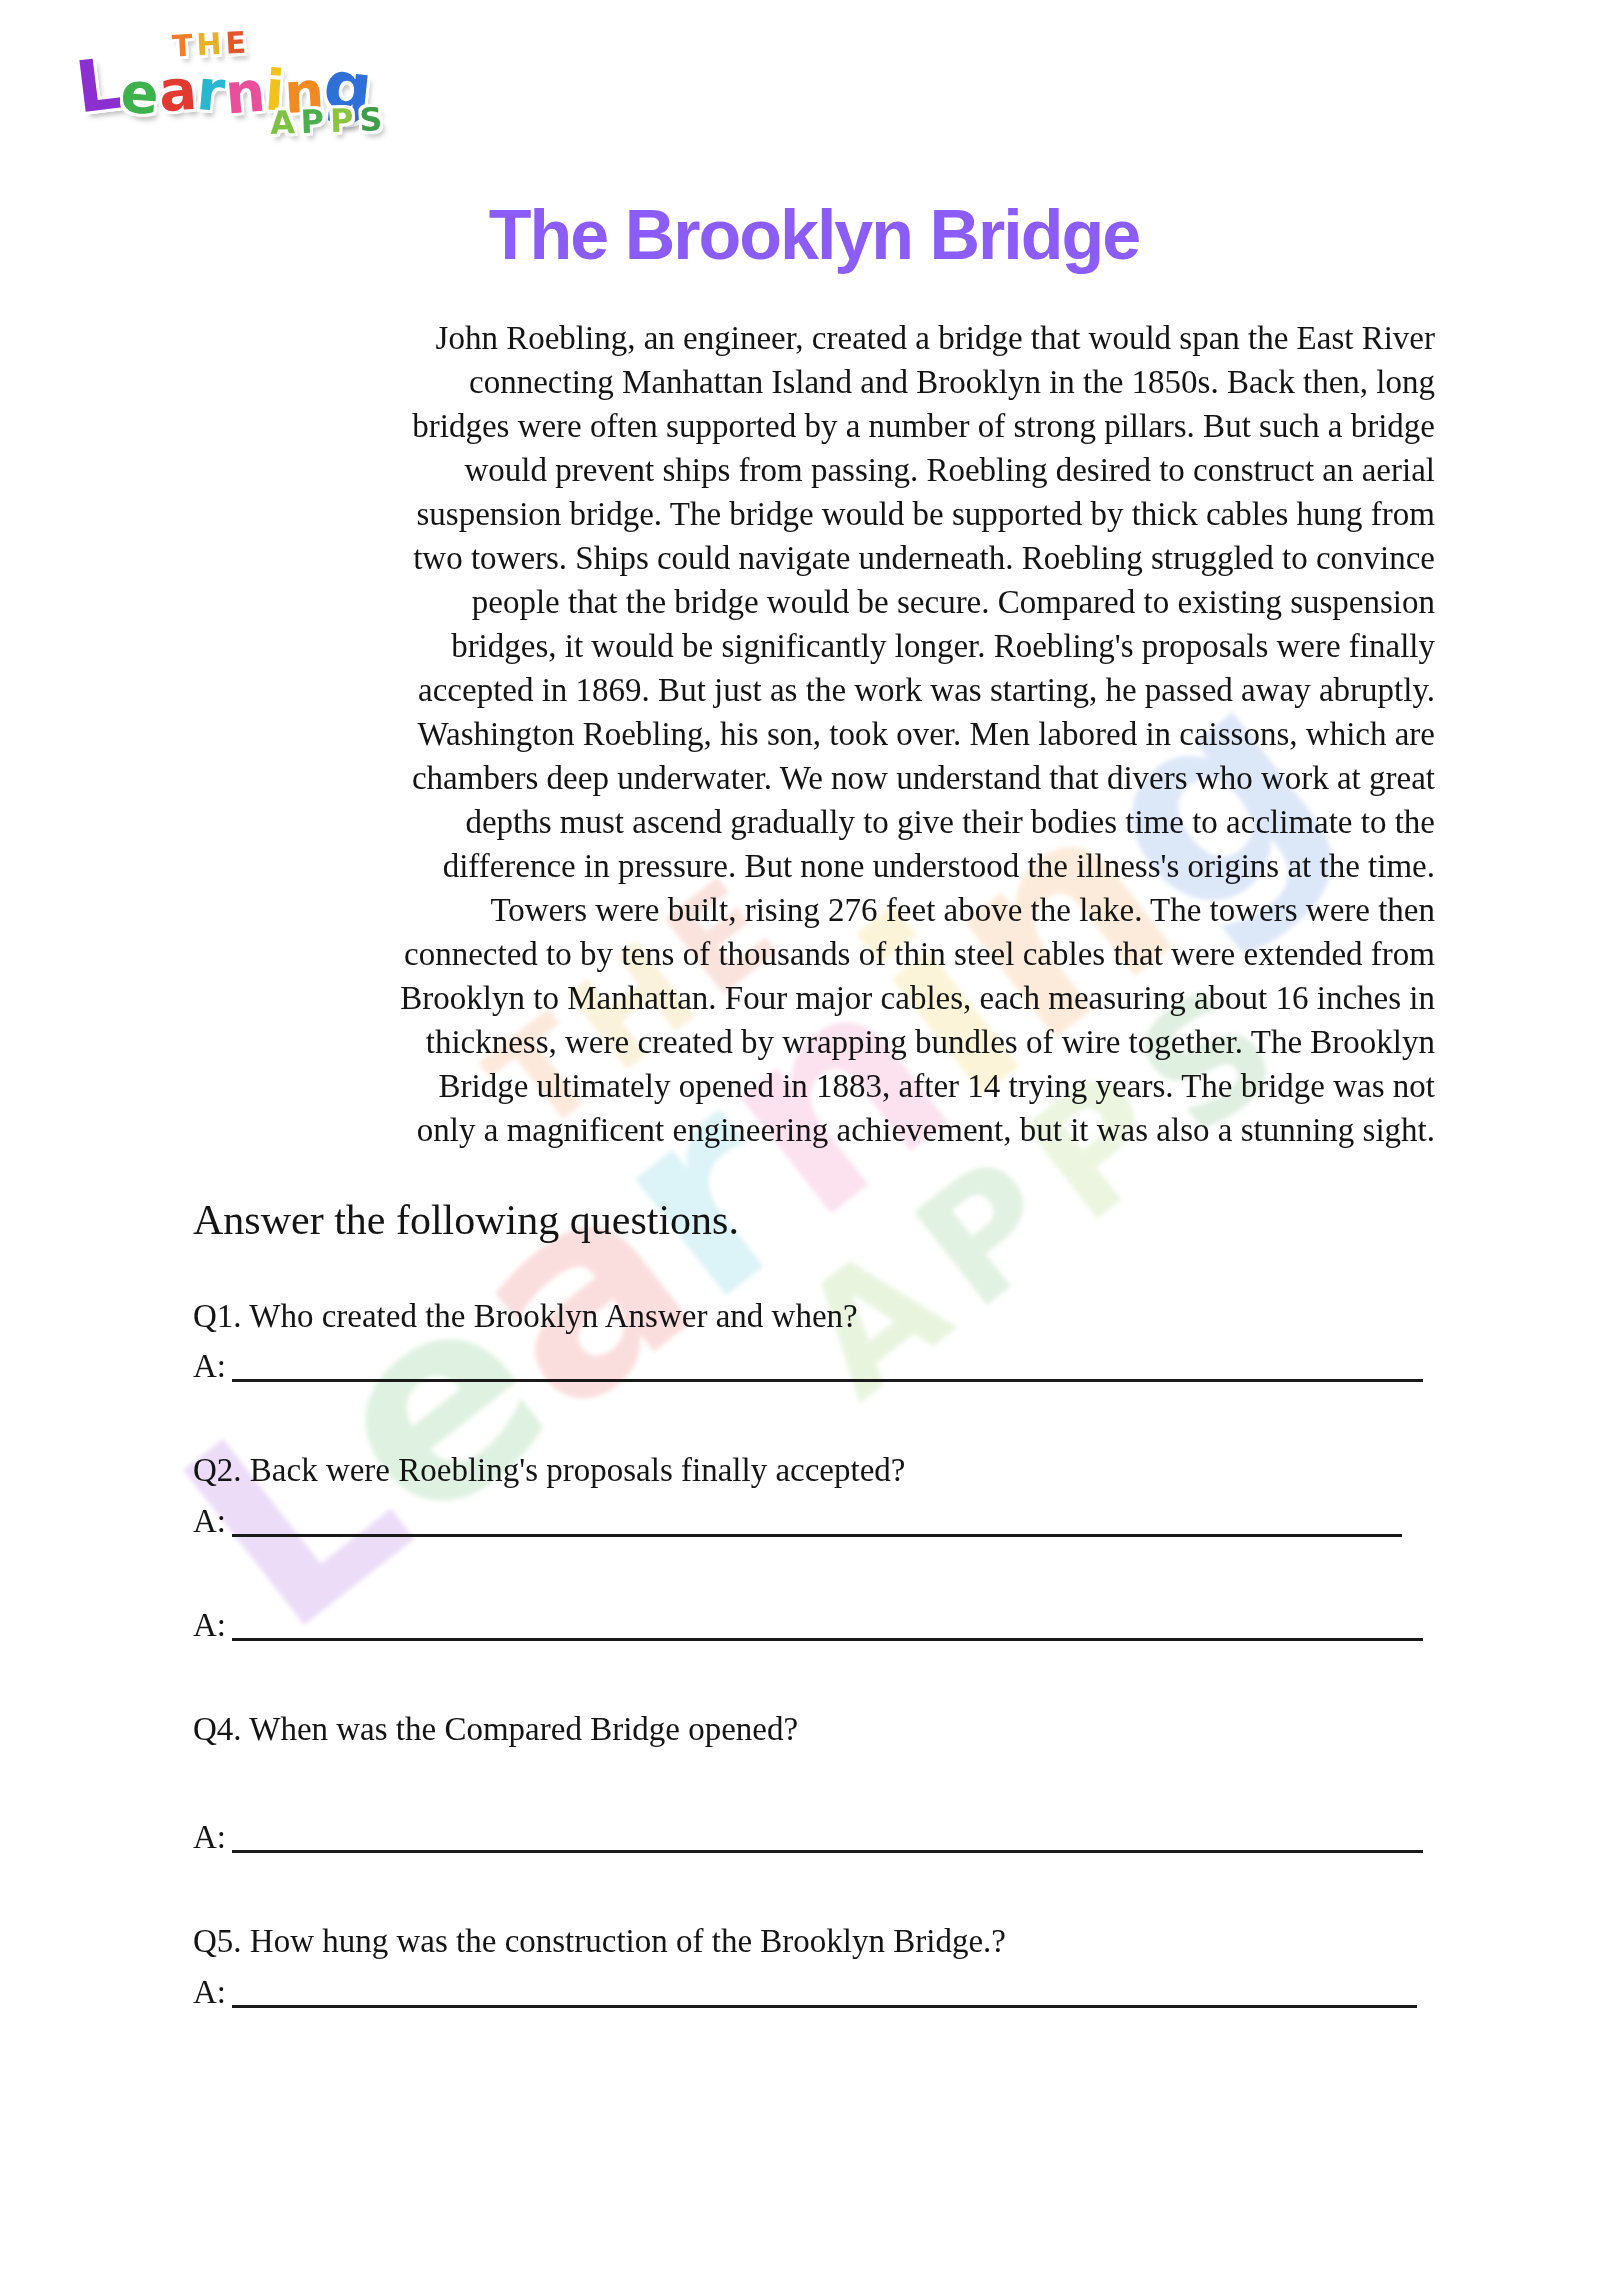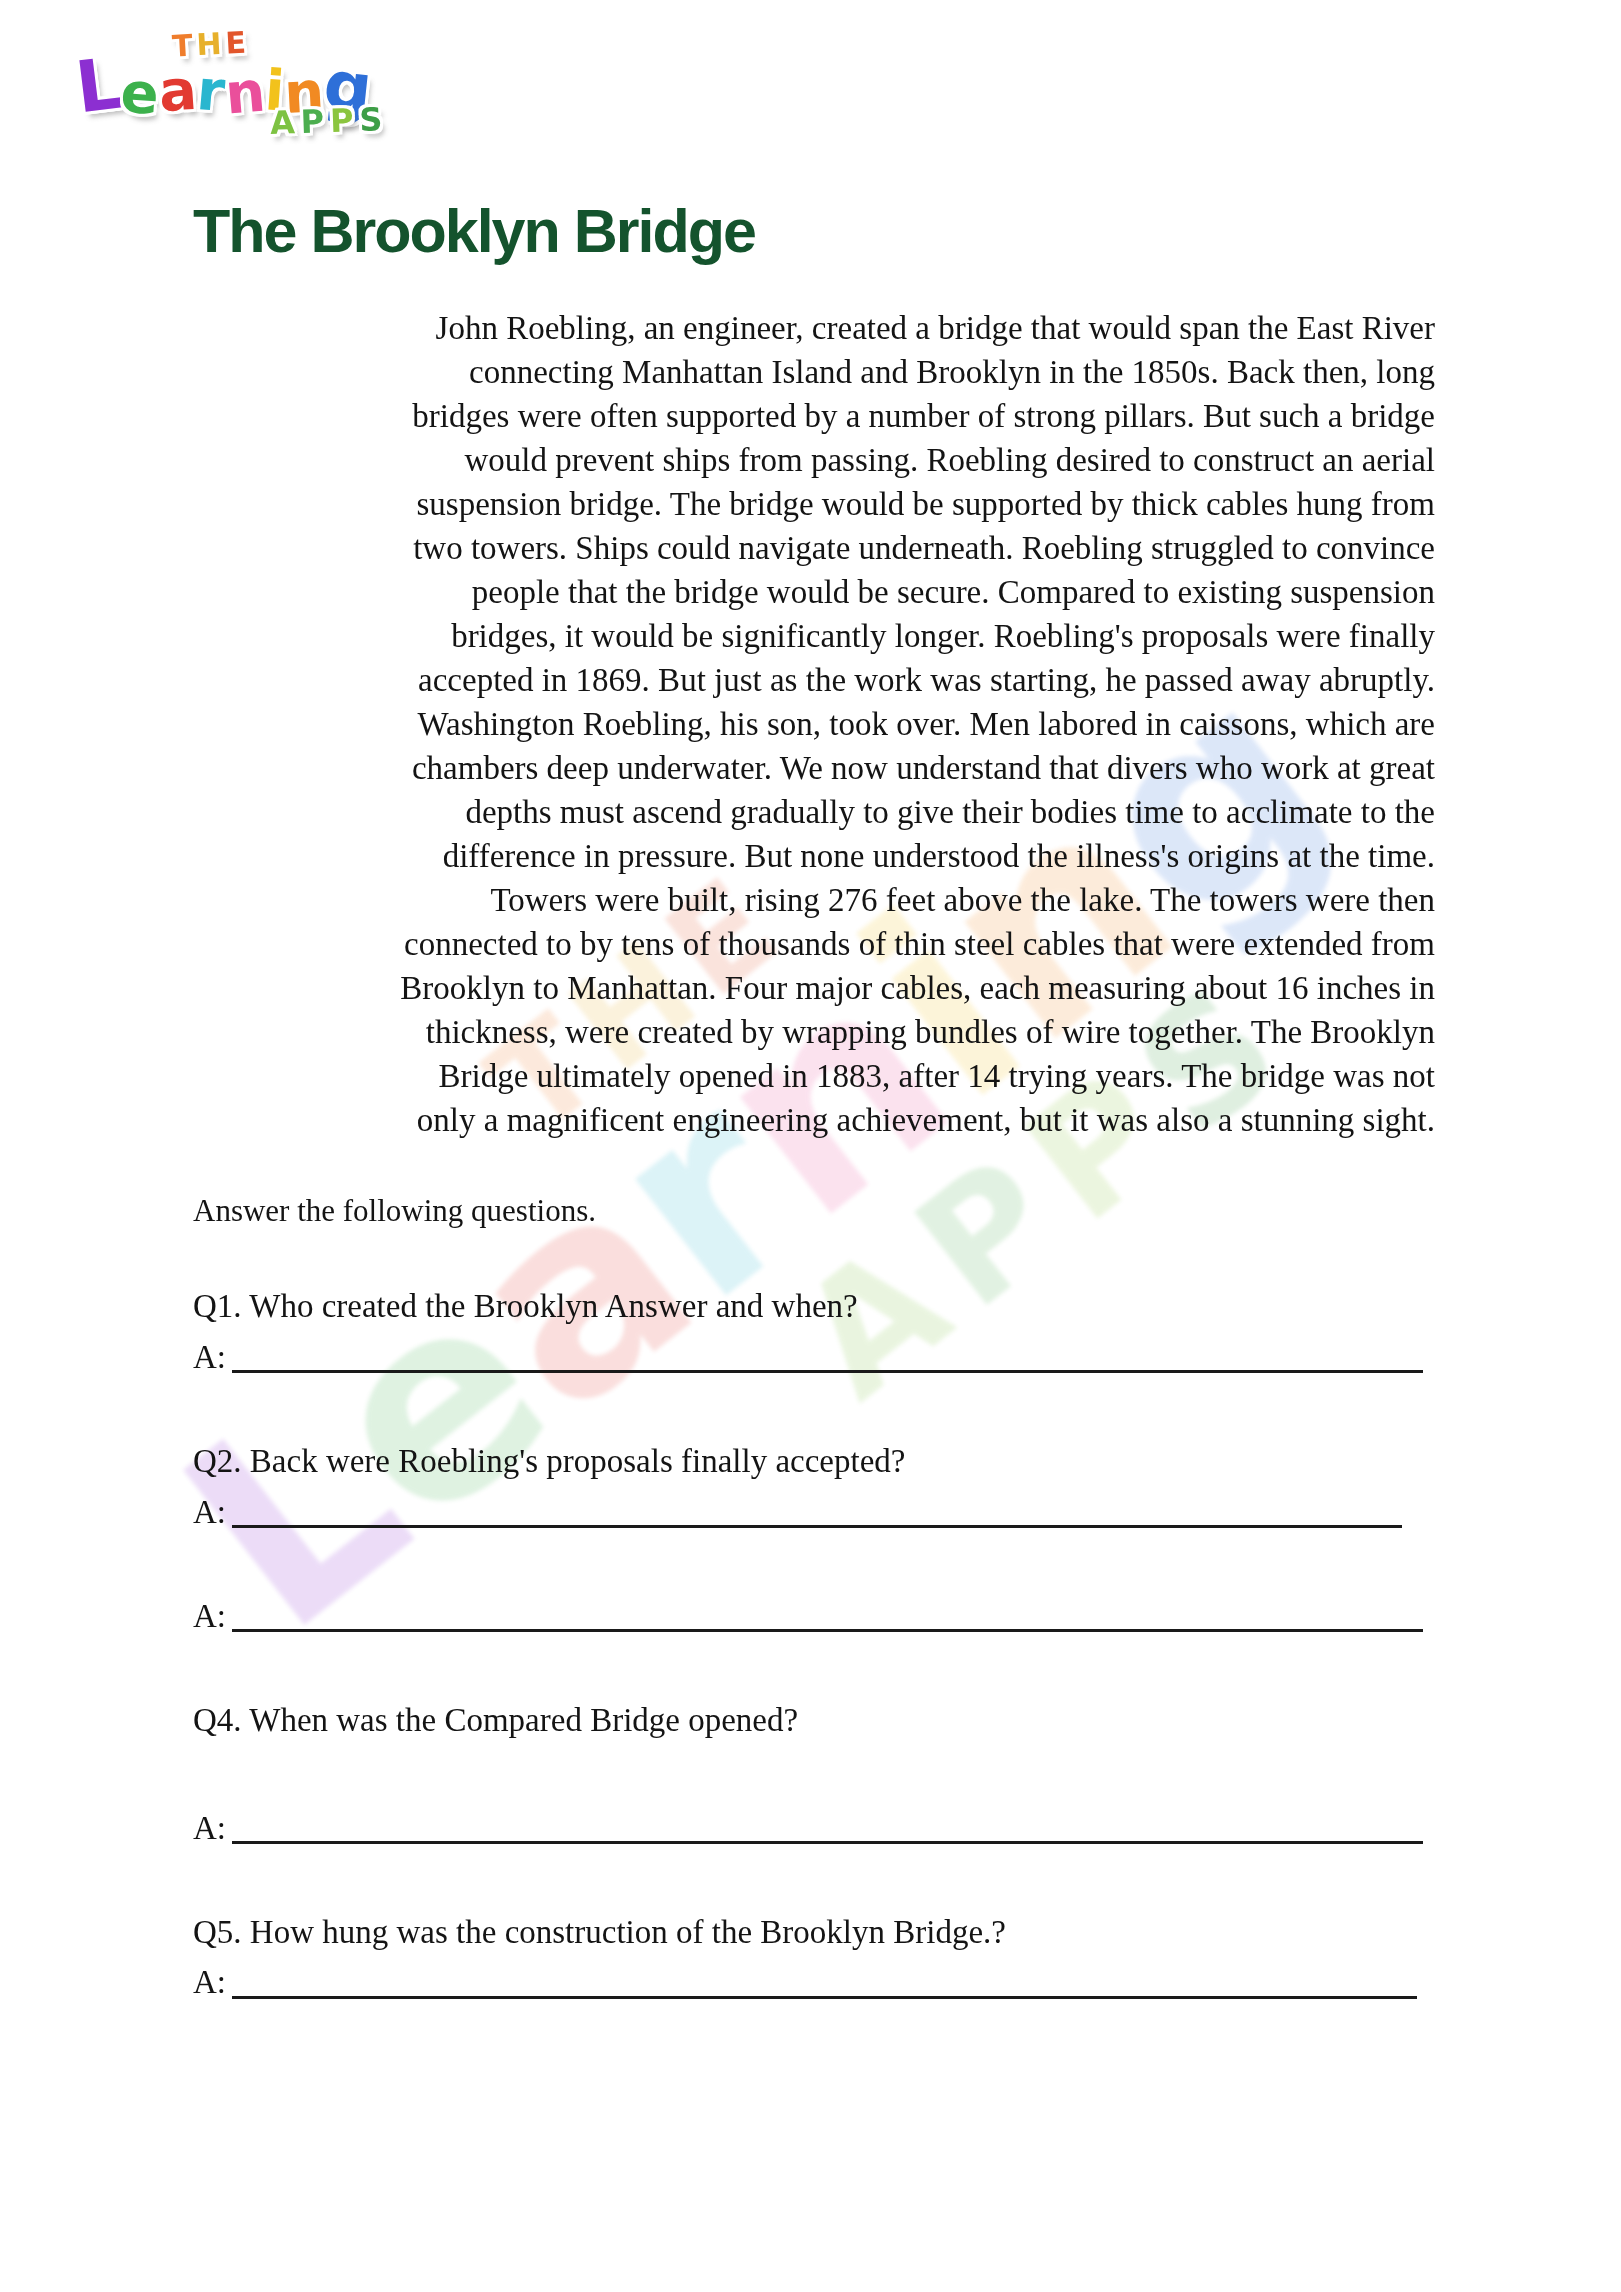--- a/index.html
+++ b/index.html
@@ -54,38 +54,38 @@
   .logo-learning .lt:nth-child(6){ transform:rotate(4deg); }
   .logo-learning .lt:nth-child(7){ transform:rotate(-3deg) translateY(2px); }
   .logo-learning .lt:nth-child(8){ font-size:67px; transform:rotate(6deg); }
   .logo-apps     { font-size:32px; letter-spacing:5.9px; margin-left:194px; margin-top:-15.7px; transform:rotate(-2deg); }
 
   
   .page-content { position:relative; z-index:1; padding:0 186px 0 193px; }
 
   .title {
     margin:199px 0 0 0;
-    text-align:left;
+    text-align:center;
     font-family:"Liberation Sans", sans-serif;
     font-weight:bold;
-    font-size:61px;
+    font-size:70px;
     line-height:1.05;
     letter-spacing:-2px;
-    color:#14532d;
+    color:#8b5cf6;
   }
 
   .passage {
     margin:43px 0 0 0;
     font-size:33px;
     line-height:44px;
     white-space:pre-line;
     text-align:right;
   }
 
-  .instruction { margin:47px 0 4px 0; font-size:31px; line-height:43px; }
+  .instruction { margin:47px 0 4px 0; font-size:42px; line-height:43px; }
 
   .qa { margin-top:61px; }
   .qa:first-of-type { margin-top:53px; }
   .q-text { font-size:33px; line-height:43px; }
   .answer-row { display:flex; align-items:flex-end; margin-top:7.8px; font-size:33px; line-height:43px; }
   .answer-line { flex:1; border-bottom:3.4px solid #1a1a1a; margin:0 11.8px 5.9px 5.9px; }
   .qa-2 .answer-line { margin-right:33px; }
   .qa-4 .answer-row { margin-top:65px; }
   .qa-5 .answer-line { margin-right:17.6px; }
 

